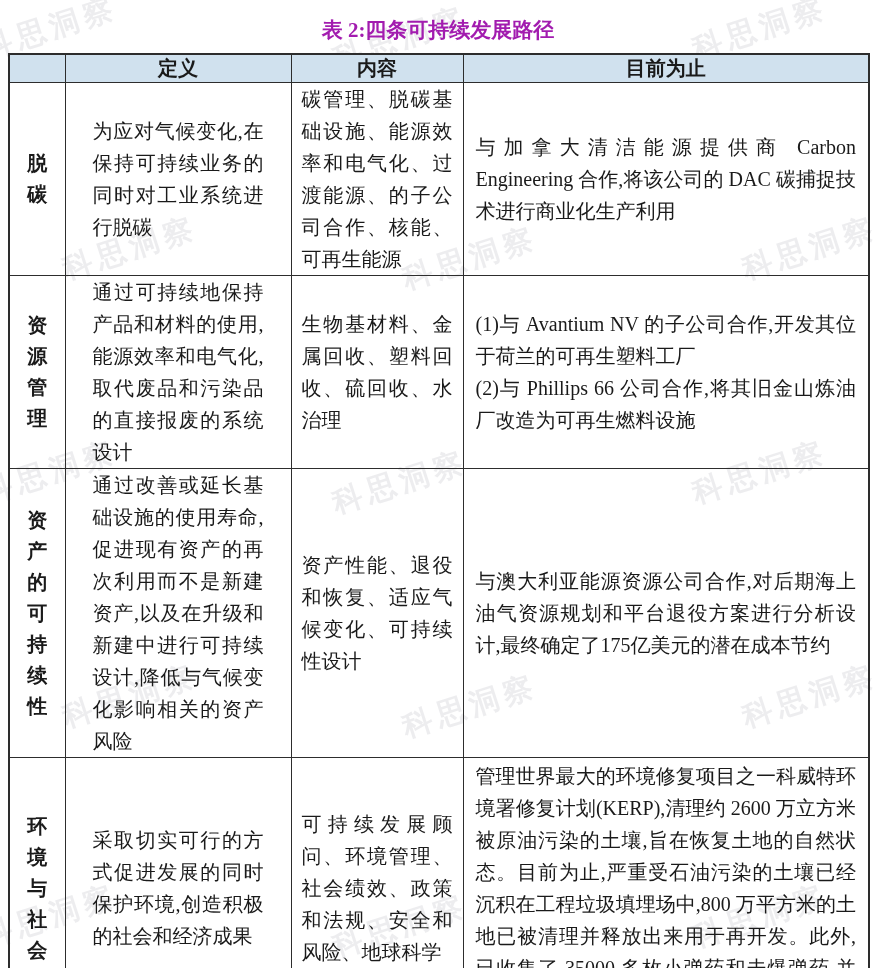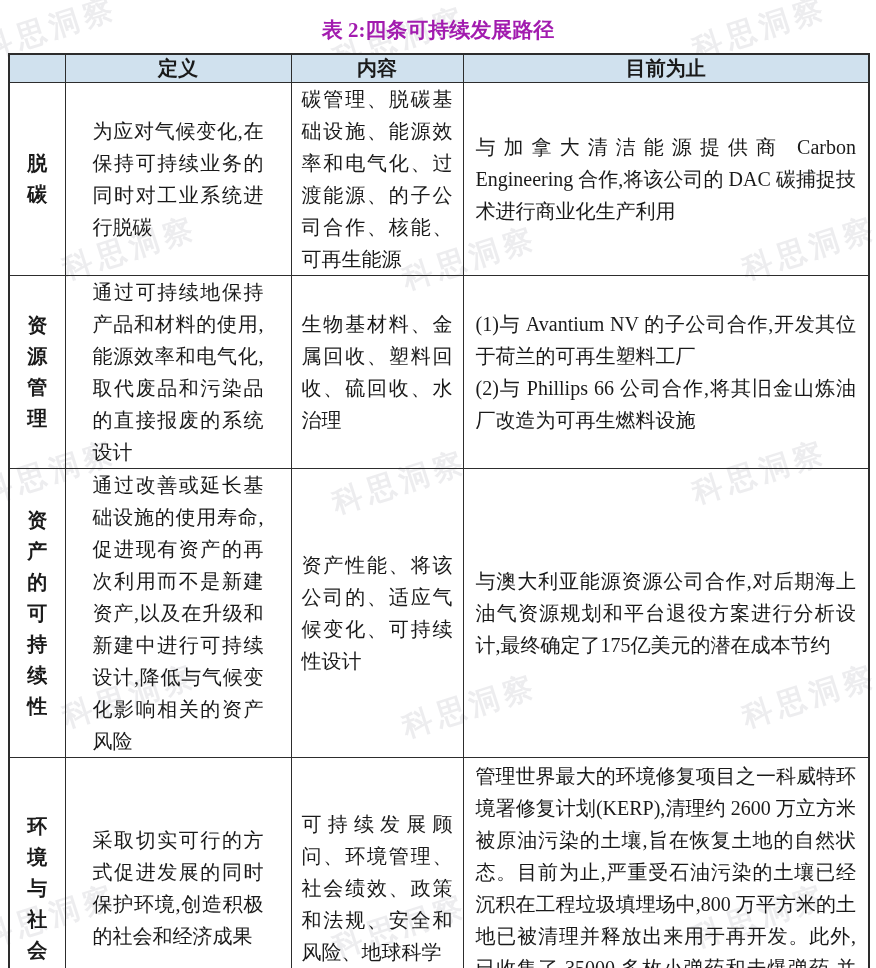--- a/index.html
+++ b/index.html
@@ -158,21 +158,21 @@
           <div class="cellp">(1)与 Avantium NV 的子公司合作,开发其位于荷兰的可再生塑料工厂</div>
           <div class="cellp">(2)与 Phillips 66 公司合作,将其旧金山炼油厂改造为可再生燃料设施</div>
         </td>
       </tr>
       <tr class="r3">
         <td class="rowhead"><span class="vstack">资产的可持续性</span></td>
         <td class="def">
             <div class="cellp">通过改善或延长基础设施的使用寿命,促进现有资产的再次利用而不是新建资产,以及在升级和新建中进行可持续设计,降低与气候变化影响相关的资产风险</div>
           </td>
         <td class="cont">
-            <div class="cellp">资产性能、将该公司的、适应气候变化、可持续性设计</div>
+            <div class="cellp">资产性能、退役和恢复、适应气候变化、可持续性设计</div>
           </td>
         <td class="case">
             <div class="cellp">与澳大利亚能源资源公司合作,对后期海上油气资源规划和平台退役方案进行分析设计,最终确定了175亿美元的潜在成本节约</div>
           </td>
       </tr>
       <tr class="r4">
         <td class="rowhead"><span class="vstack">环境与社会</span></td>
         <td class="def">
             <div class="cellp">采取切实可行的方式促进发展的同时保护环境,创造积极的社会和经济成果</div>
           </td>

